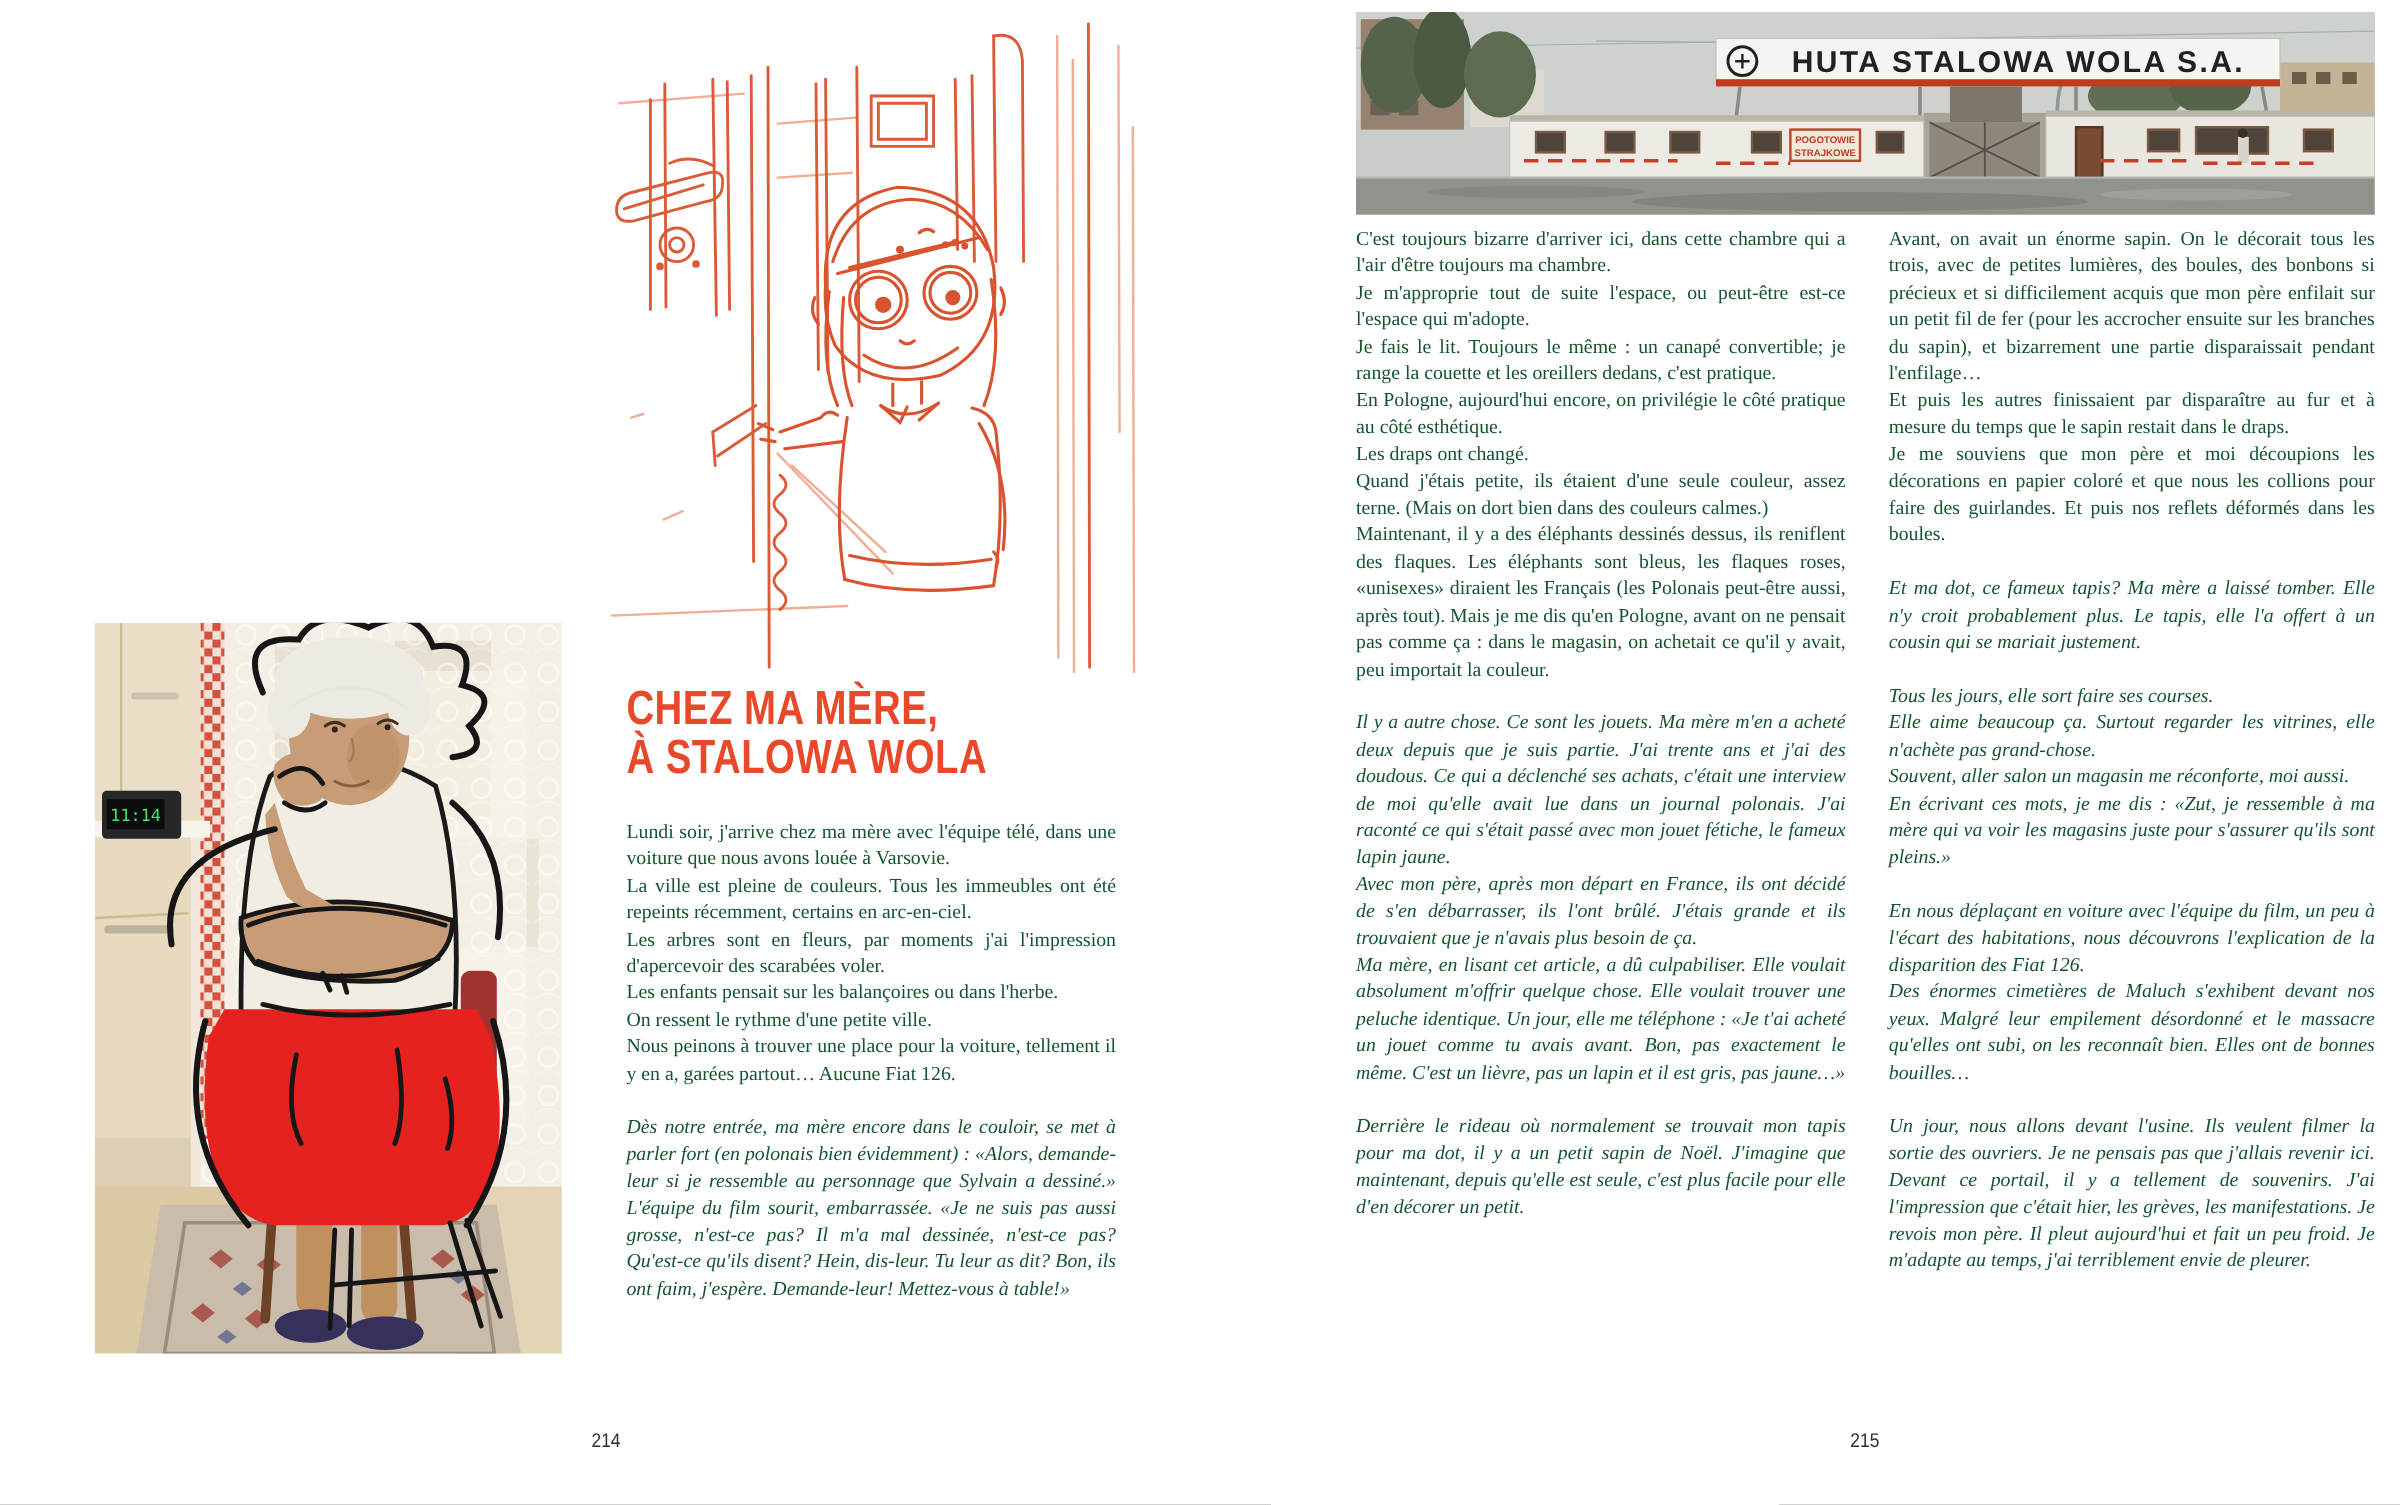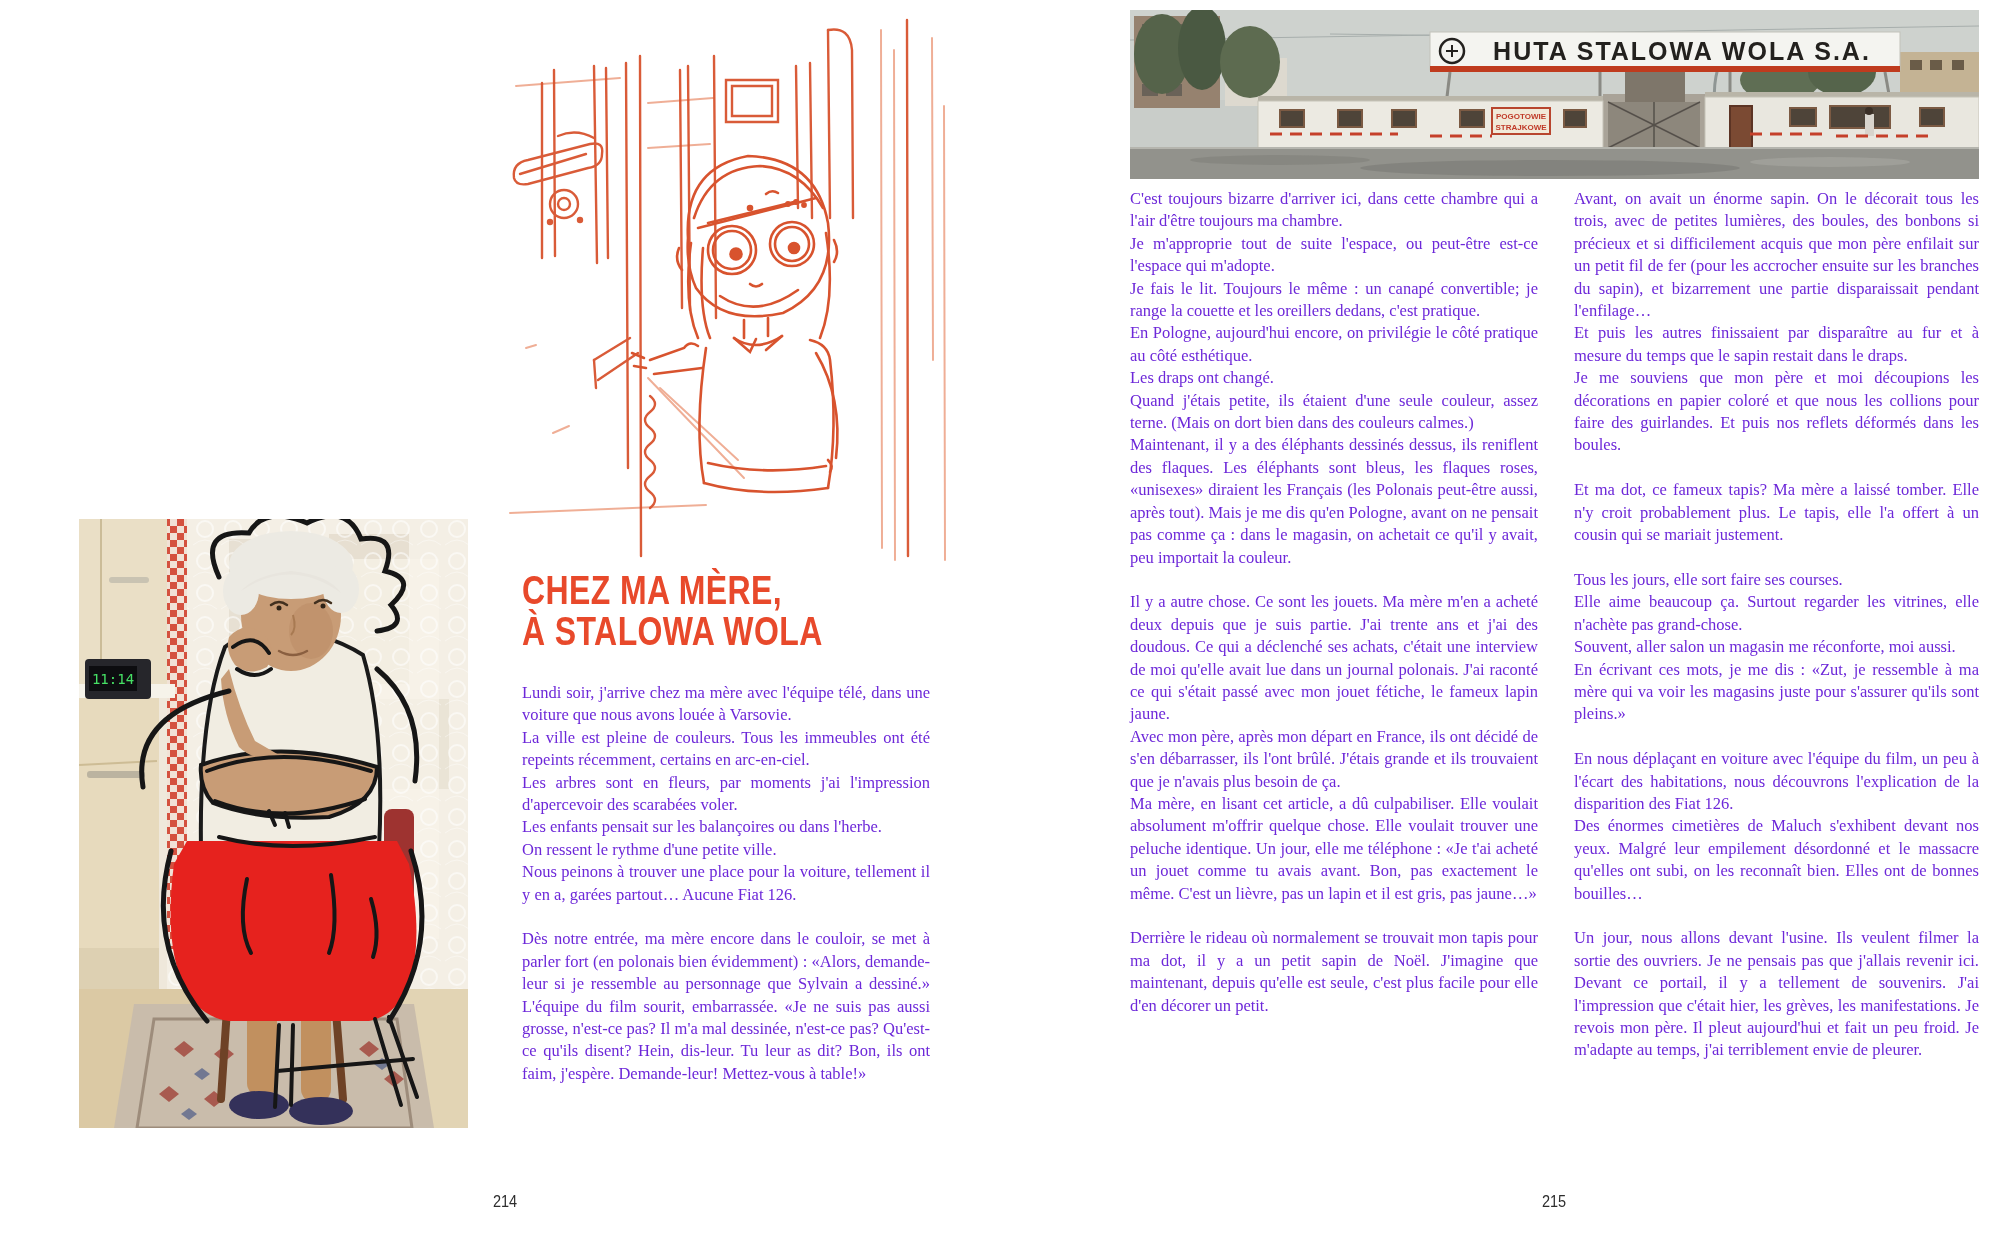--- a/index.html
+++ b/index.html
@@ -6,23 +6,23 @@
   .spread{position:relative;width:2000px;height:1254px;background:#ffffff;overflow:hidden;
           font-family:"Liberation Serif",serif;color:#241e17;}
   .page{position:absolute;top:0;height:1254px;width:1000px;}
   #left-page{left:0;} #right-page{left:1052px;}
   .abs{position:absolute;}
 
   .chapter-title{position:absolute;left:522px;top:570px;width:500px;
     font-family:"Liberation Sans",sans-serif;font-weight:700;font-size:40px;line-height:41px;
     letter-spacing:0.5px;transform:scaleX(0.8);transform-origin:left top;}
   .bodycol{position:absolute;width:408px;font-size:16.5px;line-height:22.4px;
-    text-align:justify;color:#6d28d9;}
+    text-align:justify;color:#14532d;}
   .bodycol .para{margin:0;}
-  .bodycol .block + .block{margin-top:22.4px;}
+  .bodycol .block + .block{margin-top:22.4px;font-style:italic;}
   .pagenum{position:absolute;width:80px;text-align:center;top:1192px;
     font-family:"Liberation Sans",sans-serif;font-size:16.5px;color:#2d2d2d;
     transform:scaleX(0.88);}
   svg{display:block;}
 </style>
 </head>
 <body>
 
 <div class="spread">
 

